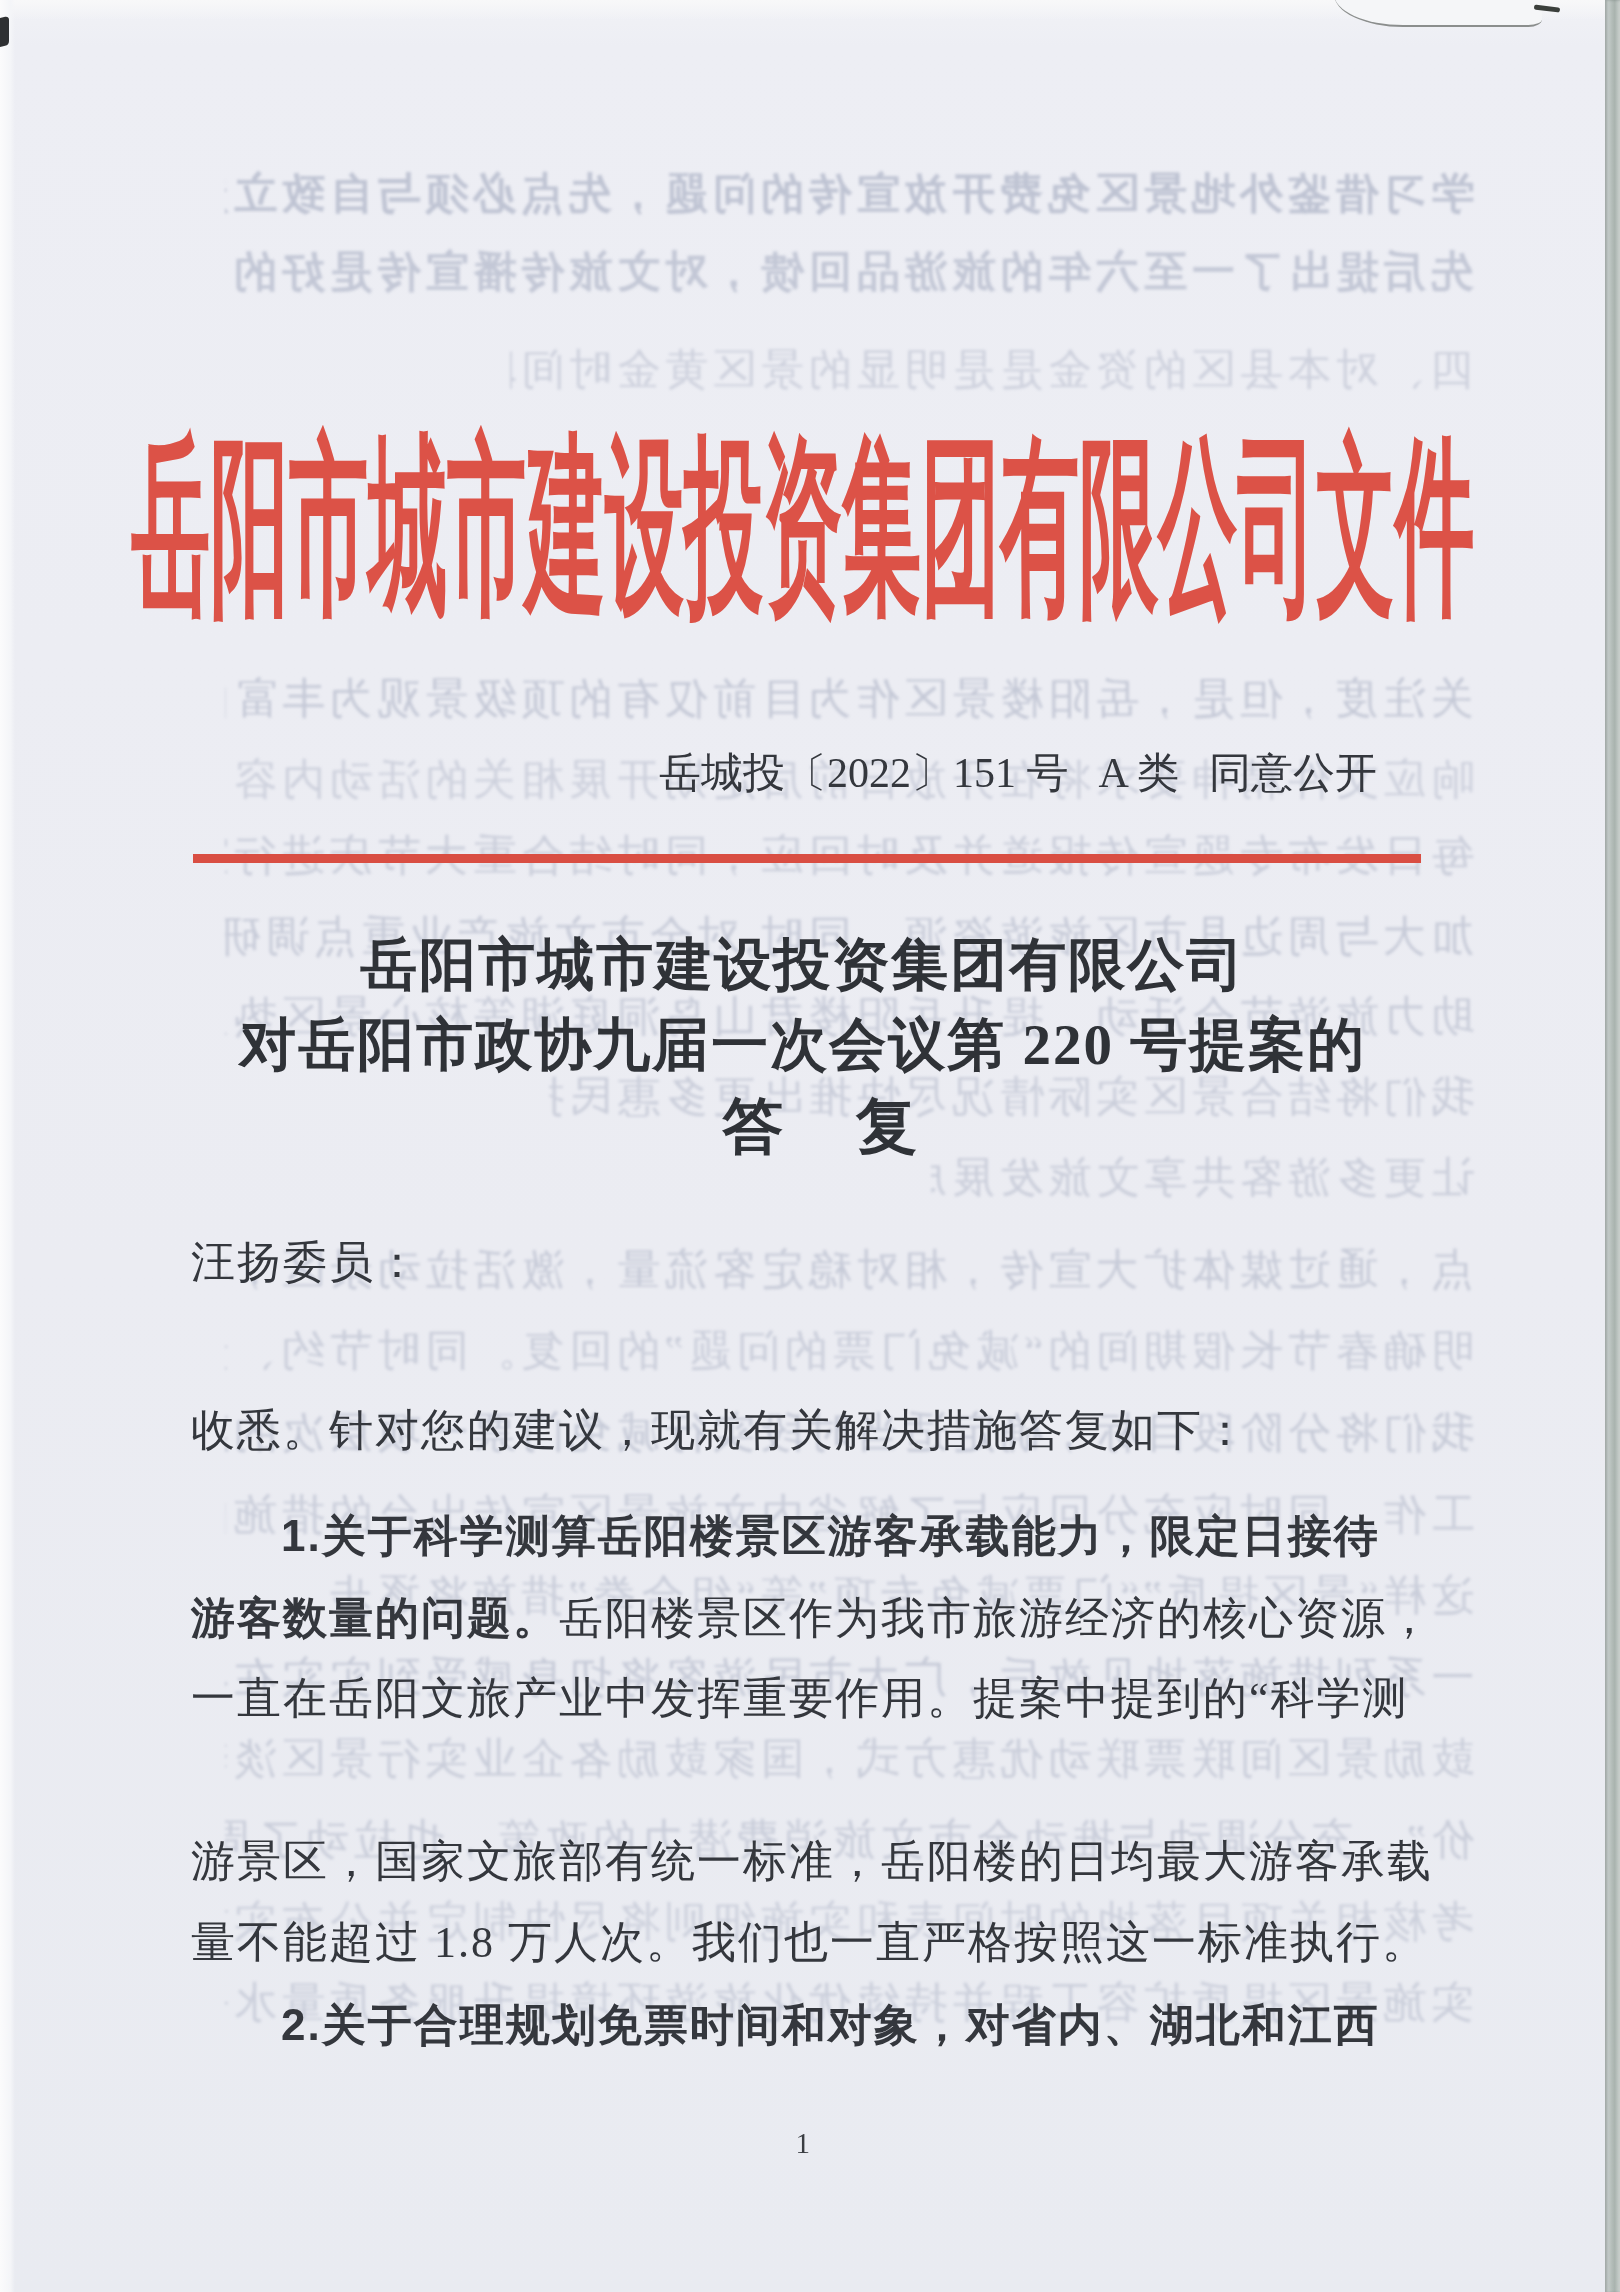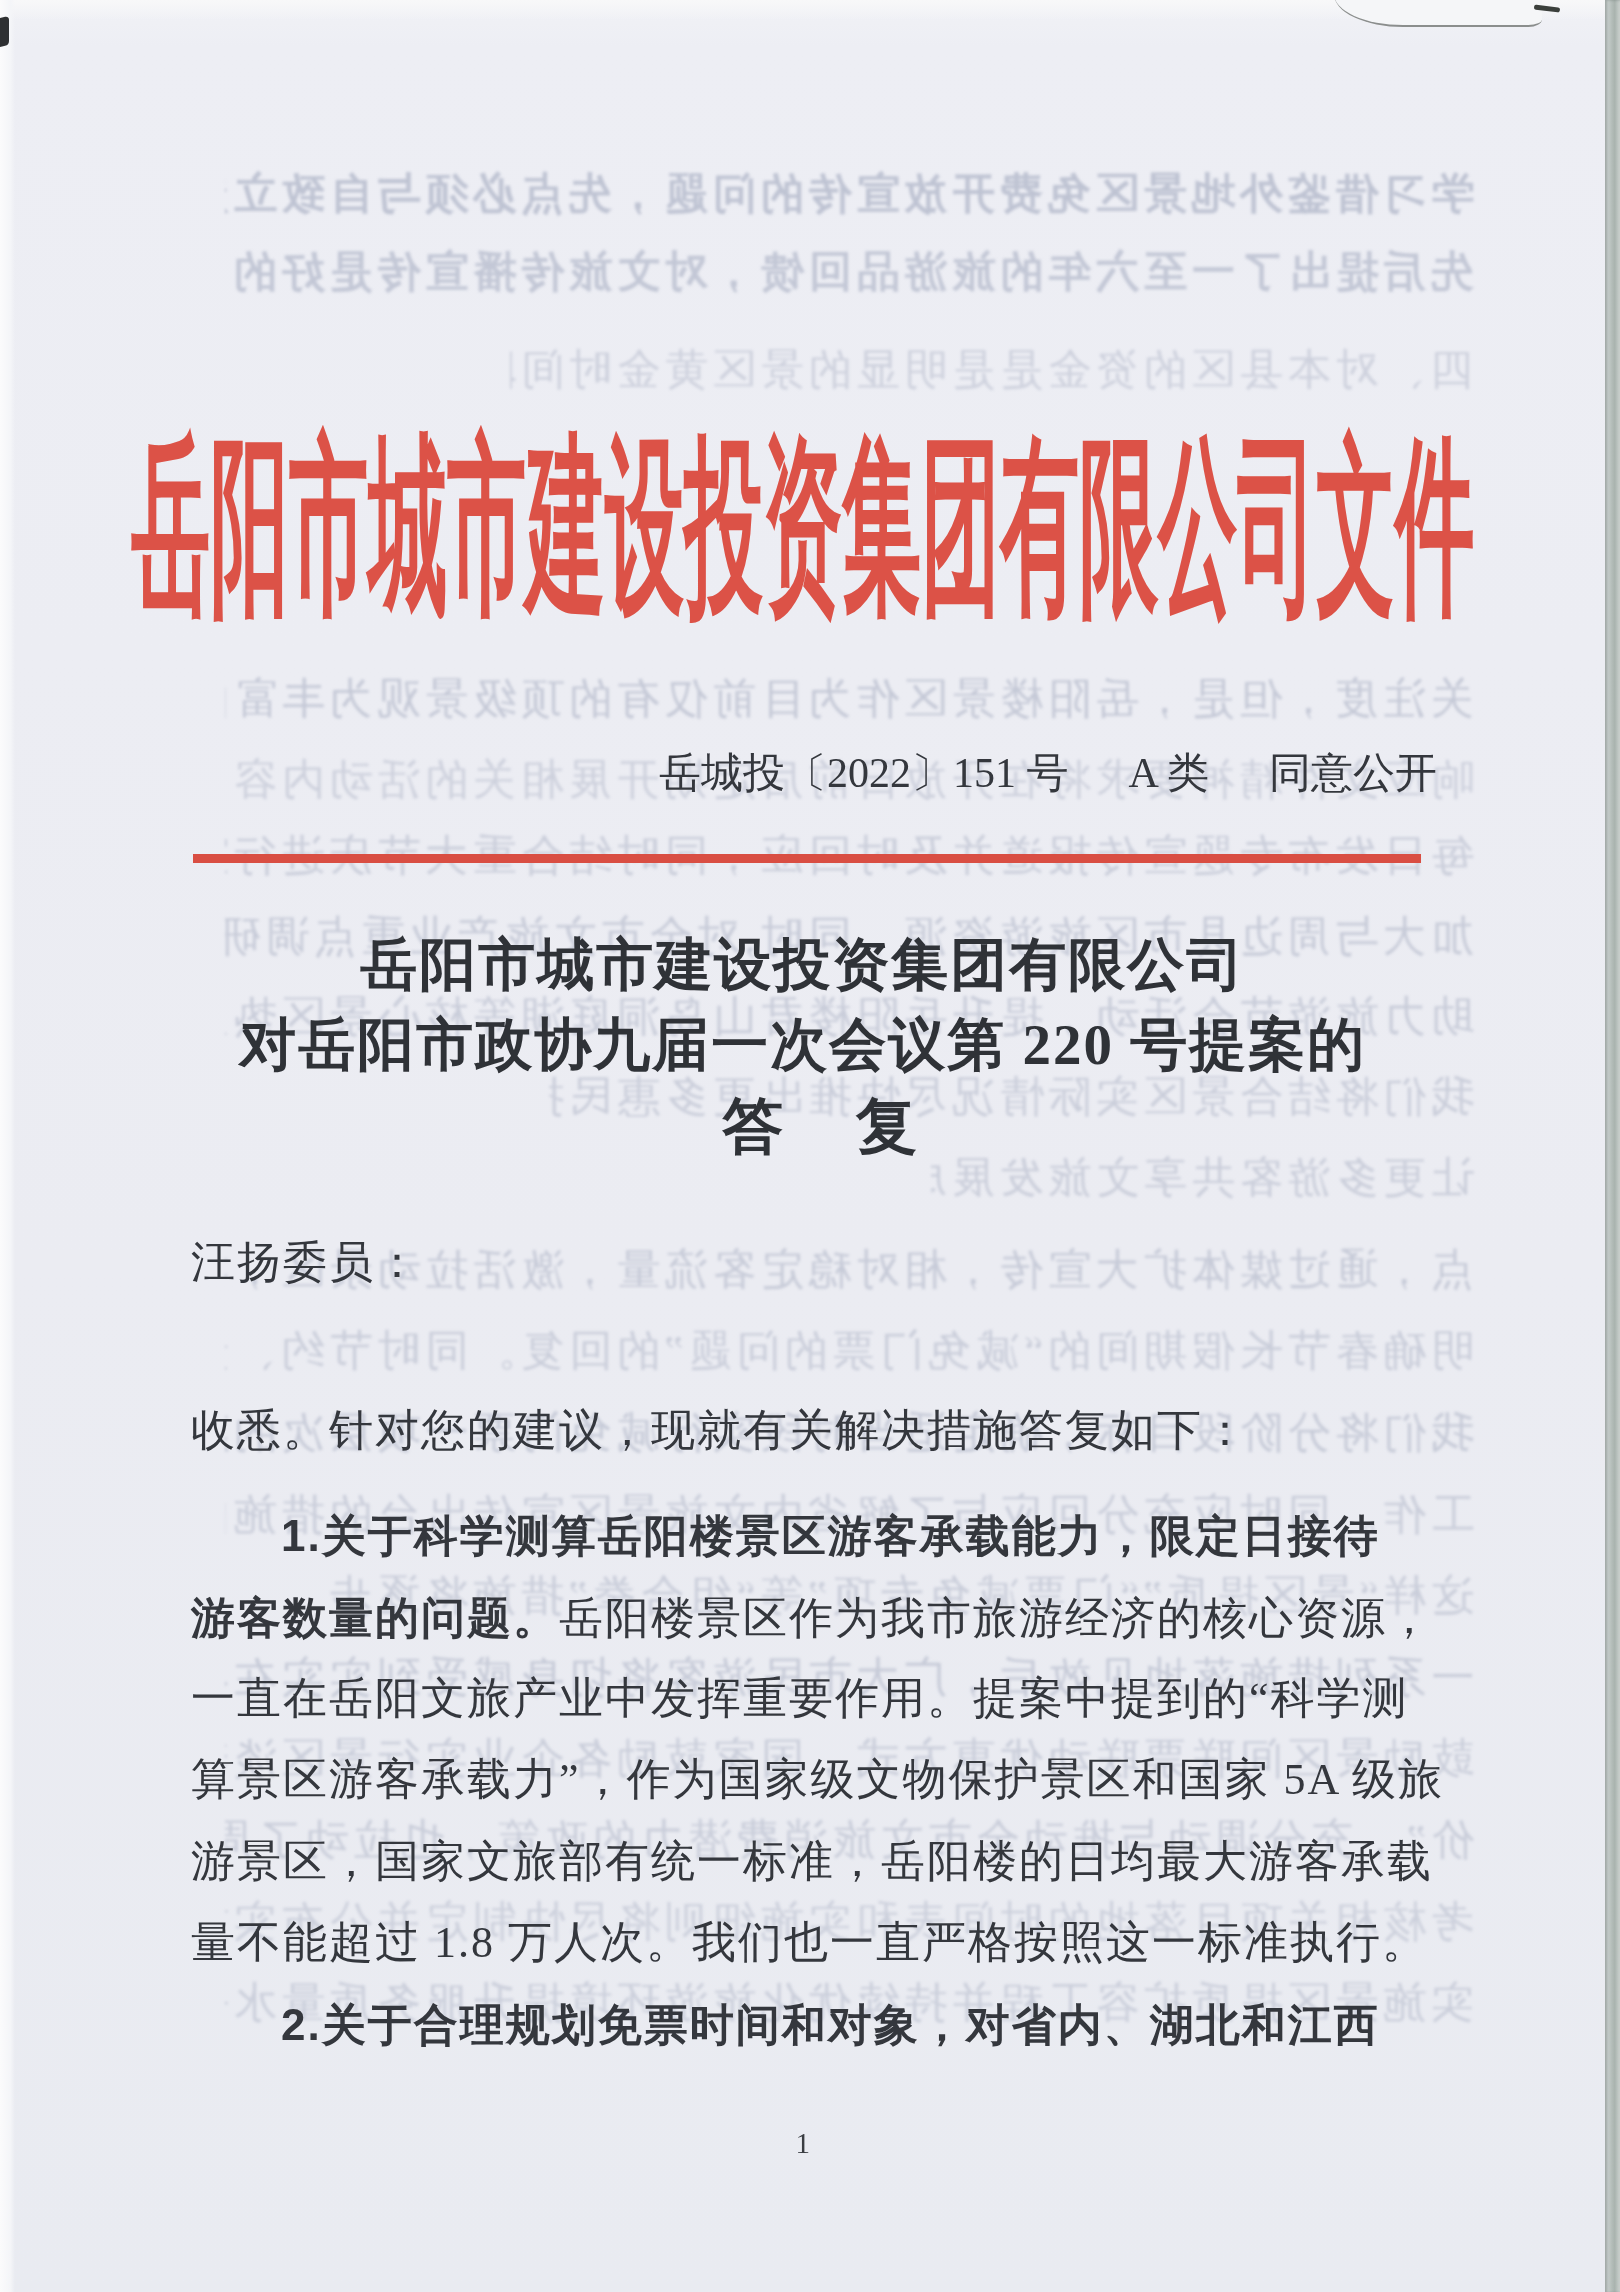--- a/index.html
+++ b/index.html
@@ -29,21 +29,21 @@
   .bleed-layer{position:absolute;inset:0;z-index:1;}
   .bleed-line{position:absolute;font-size:43px;letter-spacing:4.9px;line-height:49px;
     color:#959db4;filter:blur(1.6px);transform:scale(-1,1);
     white-space:nowrap;overflow:hidden;}
   .bleed-bold{font-weight:bold;font-family:"Liberation Sans","DejaVu Sans",sans-serif;color:#99a1b8;}
   
   .org-title-wrap{position:absolute;top:429px;left:0;right:14.7px;height:201px;z-index:2;
     display:flex;justify-content:center;align-items:flex-start;text-align:right;}
   .org-title{font-size:79px;line-height:82px;font-weight:bold;white-space:nowrap;
     color:var(--header_red,#dc5247);transform:scaleY(2.45);transform-origin:50% 0;}
-  .doc-number-row{position:absolute;top:749px;left:659px;z-index:2;display:flex;gap:60px;
+  .doc-number-row{position:absolute;top:749px;left:659px;z-index:2;display:flex;gap:30px;
     font-size:42px;line-height:49px;color:var(--ink,#34373d);white-space:nowrap;align-items:center;}
   .red-rule{position:absolute;top:854px;left:193px;width:1228px;height:8.8px;z-index:2;
     background:var(--rule_red,#d94e43);}
   .doc-title{position:absolute;top:925px;left:0;right:14.7px;z-index:2;text-align:center;
     font-weight:bold;color:#2f3237;}
   .doc-title .t1,.doc-title .t2{font-size:57px;line-height:80px;letter-spacing:2px;}
   .doc-title .t3{font-size:61px;line-height:84px;letter-spacing:5.9px;padding-left:40px;}
   .body-lines{position:absolute;inset:0;z-index:2;}
   .body-line{position:absolute;left:191px;font-size:44px;line-height:51px;letter-spacing:2px;
     color:var(--ink,#34373d);white-space:nowrap;}
@@ -97,21 +97,20 @@
     <div class="t2">对岳阳市政协九届一次会议第 220 号提案的</div>
     <div class="t3">答　复</div>
   </div>
 
   <div class="body-lines">
       <div class="body-line" style="top: 1237px;"><span class="seg">汪扬委员：</span></div>
       <div class="body-line" style="top: 1405px;"><span class="seg">收悉。针对您的建议，现就有关解决措施答复如下：</span></div>
       <div class="body-line indent" style="top: 1510px;"><span class="seg bold">1.关于科学测算岳阳楼景区游客承载能力，限定日接待</span></div>
       <div class="body-line" style="top: 1592px;"><span class="seg bold">游客数量的问题。</span><span class="seg">岳阳楼景区作为我市旅游经济的核心资源，</span></div>
       <div class="body-line" style="top: 1673px;"><span class="seg">一直在岳阳文旅产业中发挥重要作用。提案中提到的“科学测</span></div>
-      <div class="body-line" style="top: 1754px;"><span class="seg">算景区游客承载力”，作为国家级文物保护景区和国家 5A 级旅</span></div>
       <div class="body-line" style="top: 1836px;"><span class="seg">游景区，国家文旅部有统一标准，岳阳楼的日均最大游客承载</span></div>
       <div class="body-line" style="top: 1917px;"><span class="seg">量不能超过 1.8 万人次。我们也一直严格按照这一标准执行。</span></div>
       <div class="body-line indent" style="top: 1999px;"><span class="seg bold">2.关于合理规划免票时间和对象，对省内、湖北和江西</span></div>
     </div>
 
   <div class="page-num">1</div>
 
   <div class="scan-top"></div>
   <div class="scan-left"></div>
   <div class="scan-right"></div>

